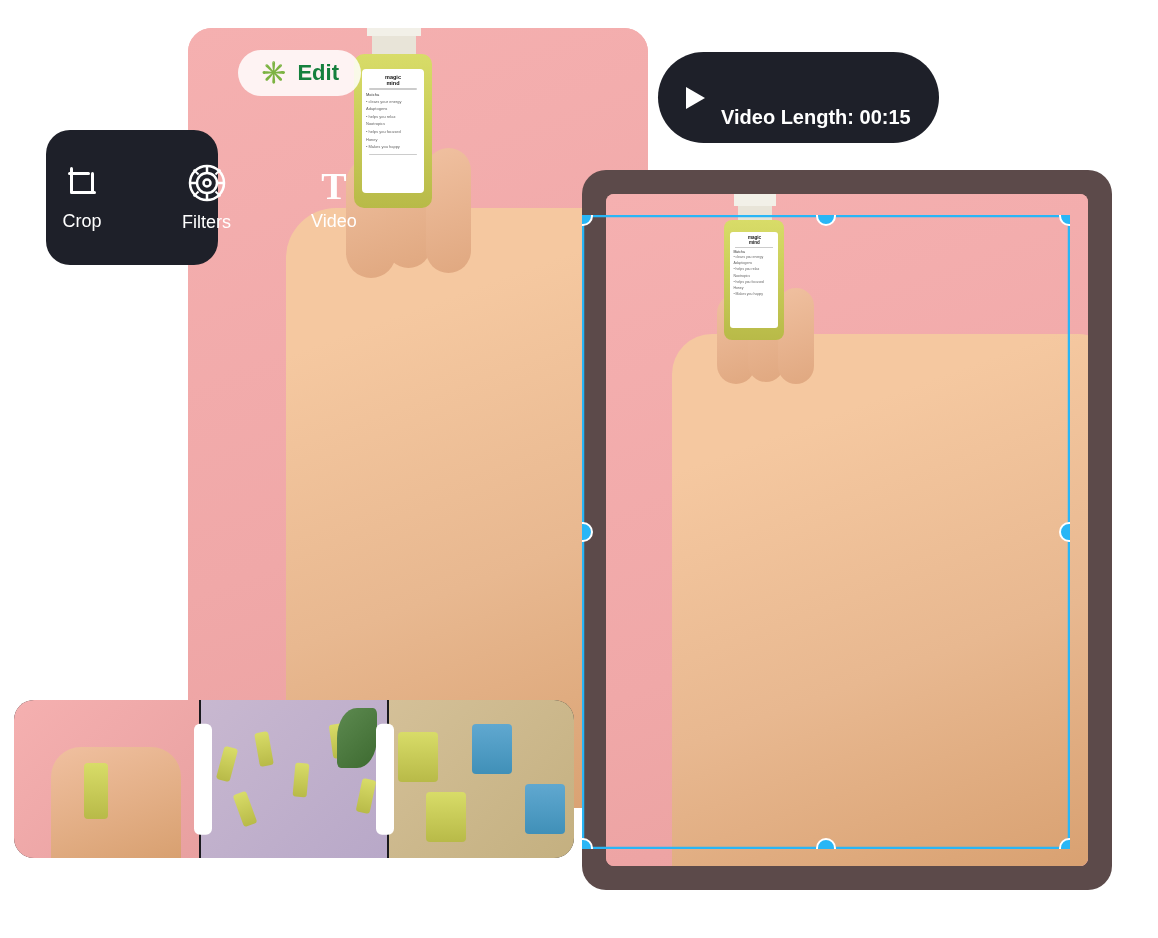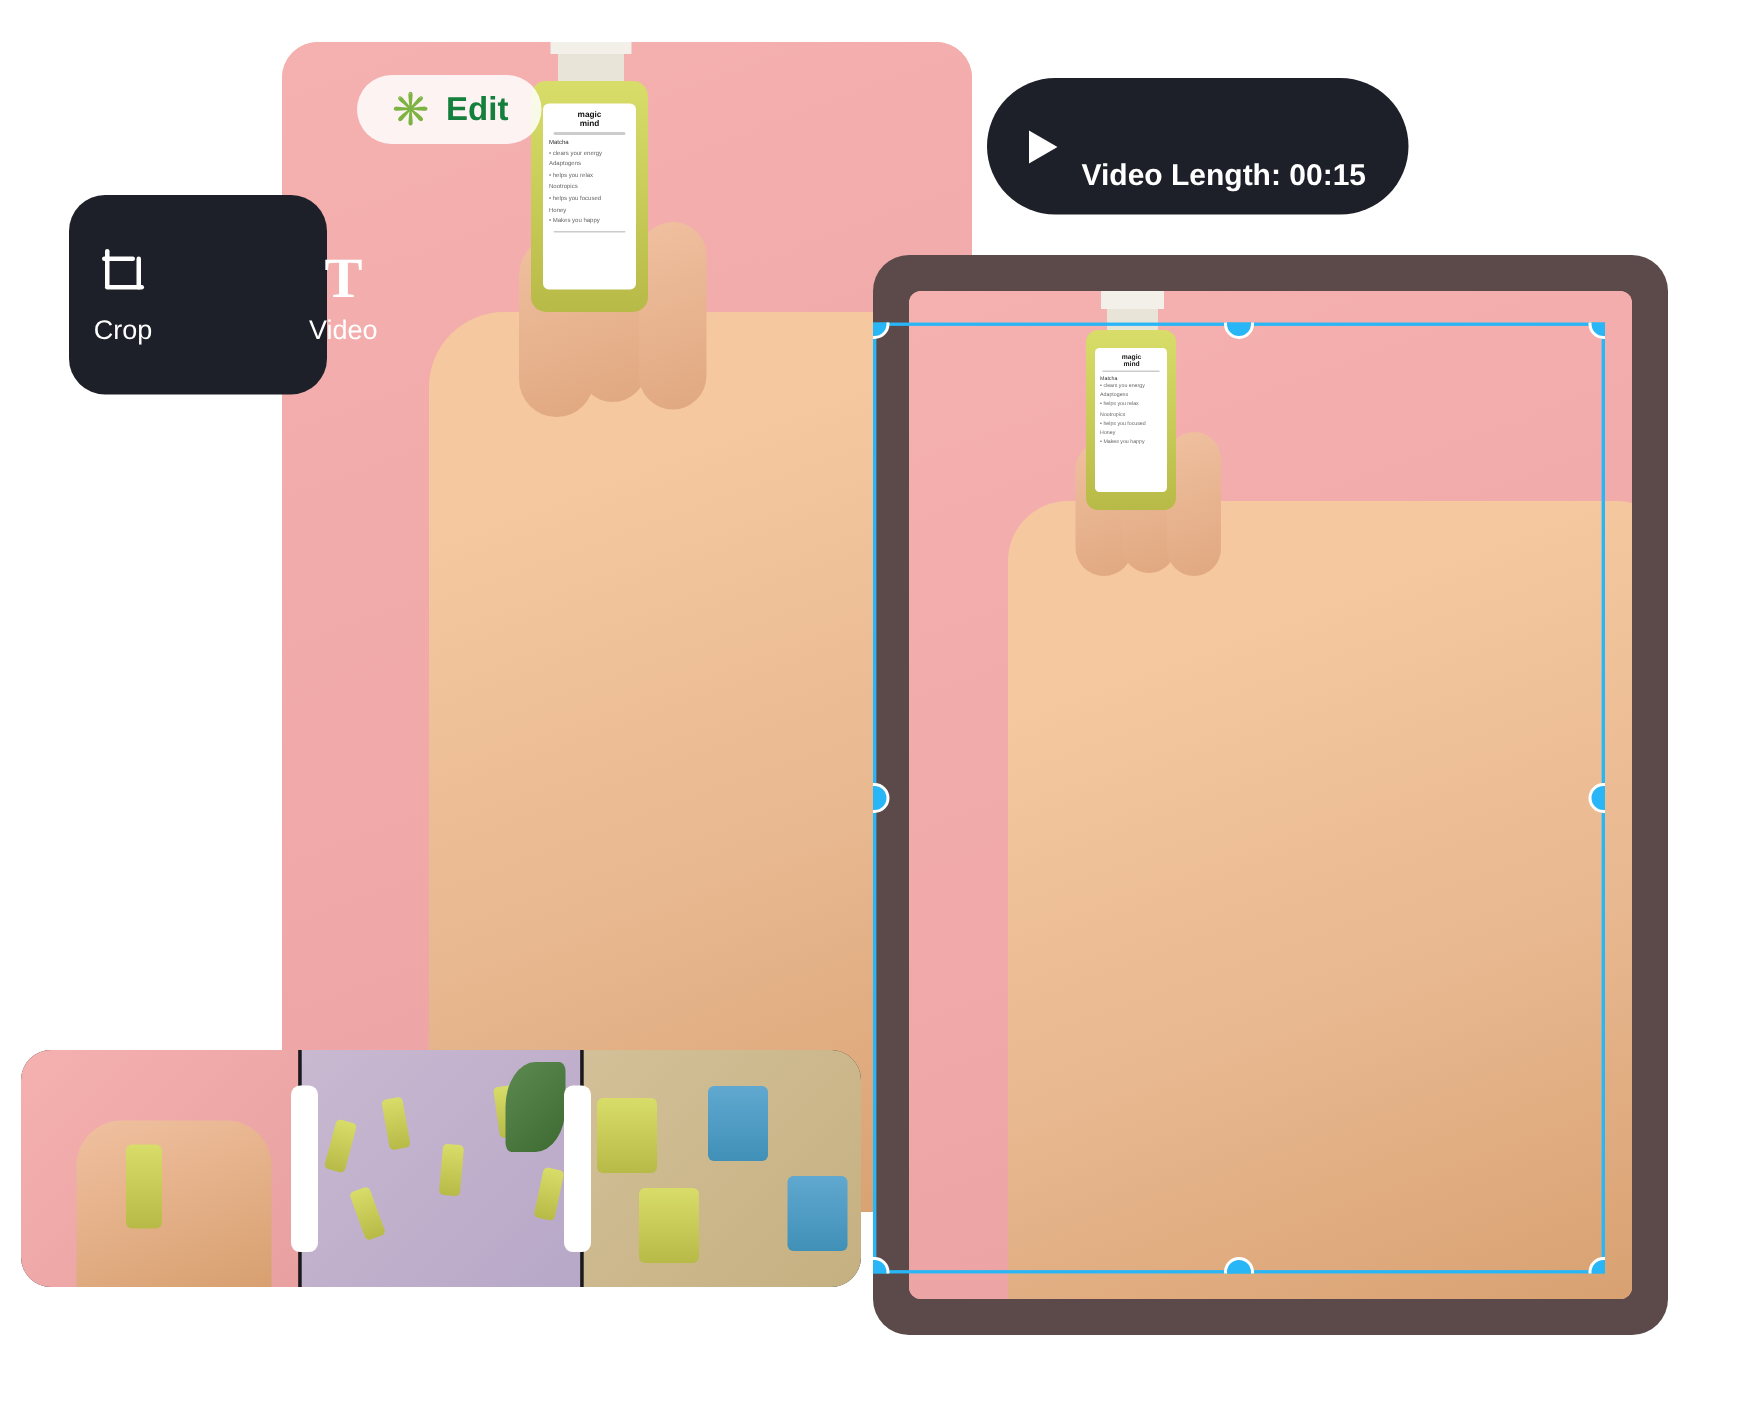--- a/index.html
+++ b/index.html
@@ -213,20 +213,36 @@
         <rect x="8" y="4" width="3" height="26" rx="1.5" fill="white"></rect>
         <rect x="8" y="28" width="26" height="3" rx="1.5" fill="white"></rect>
         <rect x="29" y="9" width="3" height="22" rx="1.5" fill="white"></rect>
         <rect x="6" y="9" width="22" height="3" rx="1.5" fill="white"></rect>
       </svg>
       <span class="toolbar-item-label">Crop</span>
     </div>
 
     <div class="toolbar-divider"></div>
 
+    <div class="toolbar-item">
+      <svg class="svg-icon" width="42" height="42" viewBox="0 0 42 42" fill="none">
+        <circle cx="21" cy="21" r="17" stroke="white" stroke-width="2.5" fill="none"></circle>
+        <circle cx="21" cy="21" r="10" stroke="white" stroke-width="2.5" fill="none"></circle>
+        <circle cx="21" cy="21" r="3.5" stroke="white" stroke-width="2.5" fill="none"></circle>
+        <line x1="21" y1="4" x2="21" y2="11" stroke="white" stroke-width="2.5"></line>
+        <line x1="21" y1="31" x2="21" y2="38" stroke="white" stroke-width="2.5"></line>
+        <line x1="4" y1="21" x2="11" y2="21" stroke="white" stroke-width="2.5"></line>
+        <line x1="31" y1="21" x2="38" y2="21" stroke="white" stroke-width="2.5"></line>
+        <line x1="7.6" y1="7.6" x2="12.5" y2="12.5" stroke="white" stroke-width="2"></line>
+        <line x1="29.5" y1="29.5" x2="34.4" y2="34.4" stroke="white" stroke-width="2"></line>
+        <line x1="34.4" y1="7.6" x2="29.5" y2="12.5" stroke="white" stroke-width="2"></line>
+        <line x1="12.5" y1="29.5" x2="7.6" y2="34.4" stroke="white" stroke-width="2"></line>
+      </svg>
+      <span class="toolbar-item-label">Filters</span>
+    </div>
 
     <div class="toolbar-divider"></div>
 
     <div class="toolbar-item">
       <svg class="svg-icon" width="40" height="40" viewBox="0 0 40 40" fill="none">
         <text x="20" y="36" text-anchor="middle" font-size="38" font-weight="700" fill="white" font-family="Georgia, serif">T</text>
       </svg>
       <span class="toolbar-item-label">Video</span>
     </div>
   </div>

